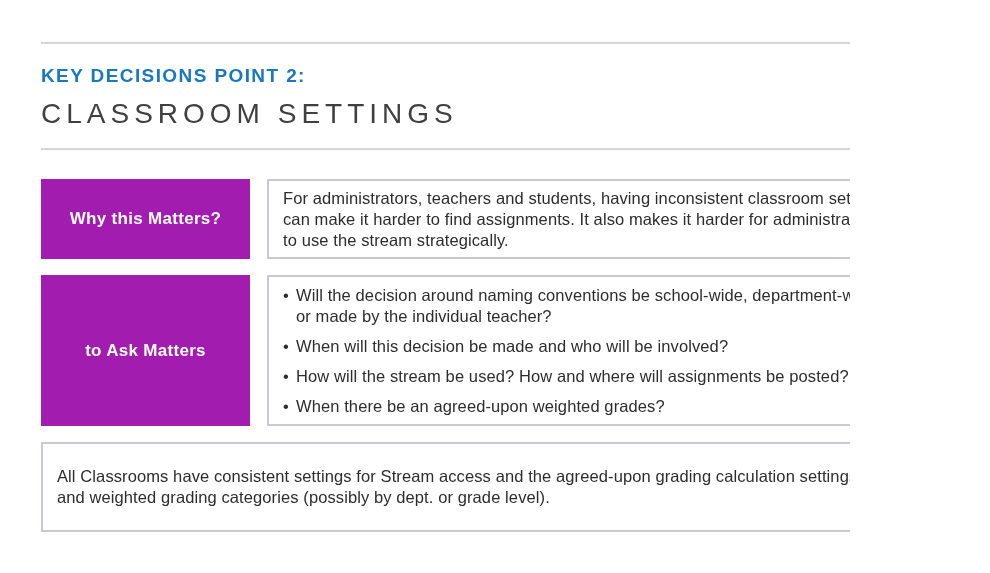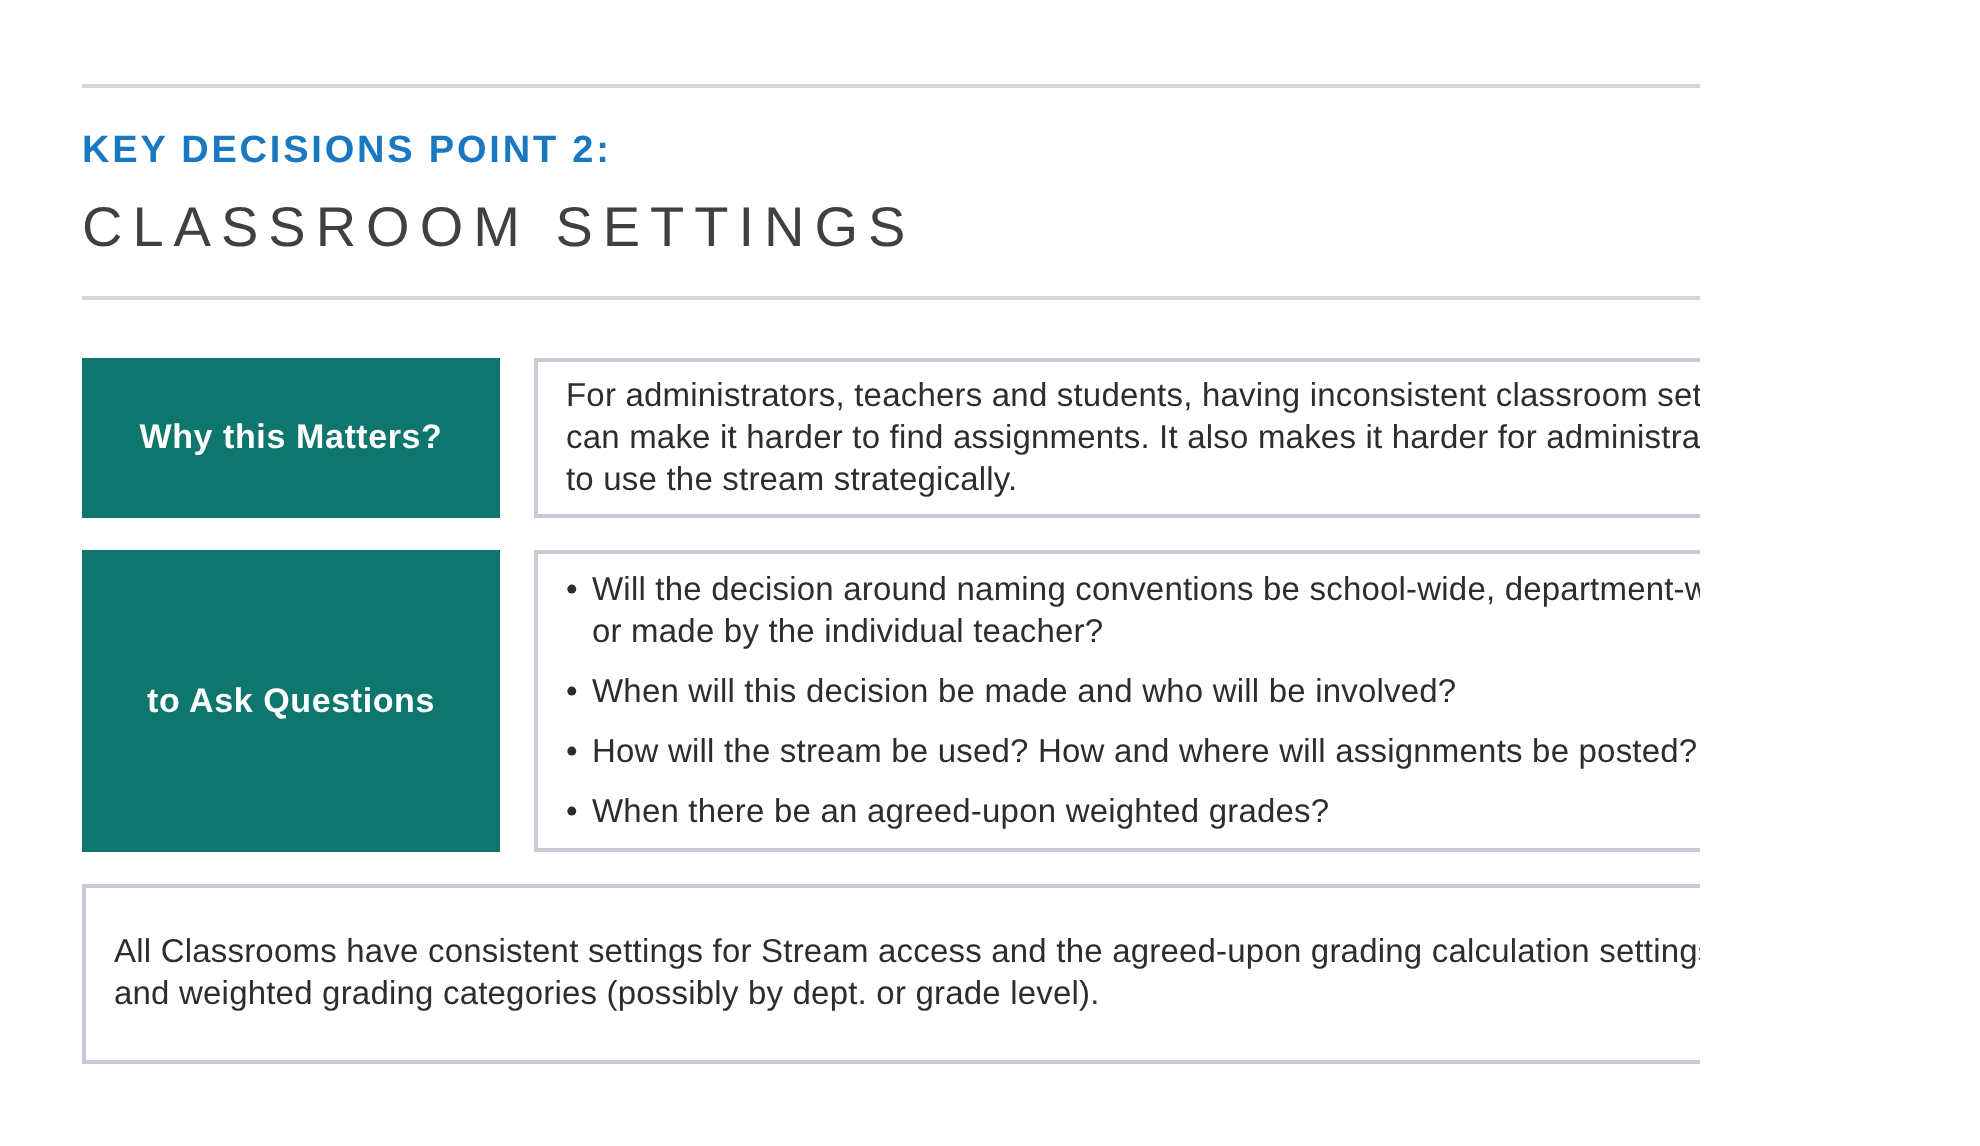--- a/index.html
+++ b/index.html
@@ -55,21 +55,21 @@
     display: flex;
     gap: 17px;
     align-items: stretch;
   }
   .row-1 { height: 80px; }
   .row-2 { height: 151px; }
   .row-3 { height: 90px; }
   .row-label {
     width: 209px;
     flex: 0 0 209px;
-    background: #0f766e;
+    background: #a21caf;
     color: #ffffff;
     font-weight: 700;
     font-size: 17px;
     line-height: 26px;
     letter-spacing: 0.3px;
     display: flex;
     flex-direction: column;
     align-items: center;
     justify-content: center;
     text-align: center;
@@ -132,21 +132,21 @@
         <div class="row-label">
           <span class="label-line">Why this Matters?</span>
         </div>
         <div class="row-box">
           <p>For administrators, teachers and students, having inconsistent classroom settings can make it harder to find assignments. It also makes it harder for administrators to use the stream strategically.</p>
         </div>
       </div>
 
       <div class="row row-2">
         <div class="row-label">
-          <span class="label-line">to Ask Questions</span>
+          <span class="label-line">to Ask Matters</span>
         </div>
         <div class="row-box">
           <ul class="bullet-list">
             <li>
               <span class="bullet-marker">•</span>
               <span class="bullet-text">Will the decision around naming conventions be school-wide, department-wide or made by the individual teacher?</span>
             </li>
             <li>
               <span class="bullet-marker">•</span>
               <span class="bullet-text">When will this decision be made and who will be involved?</span>

